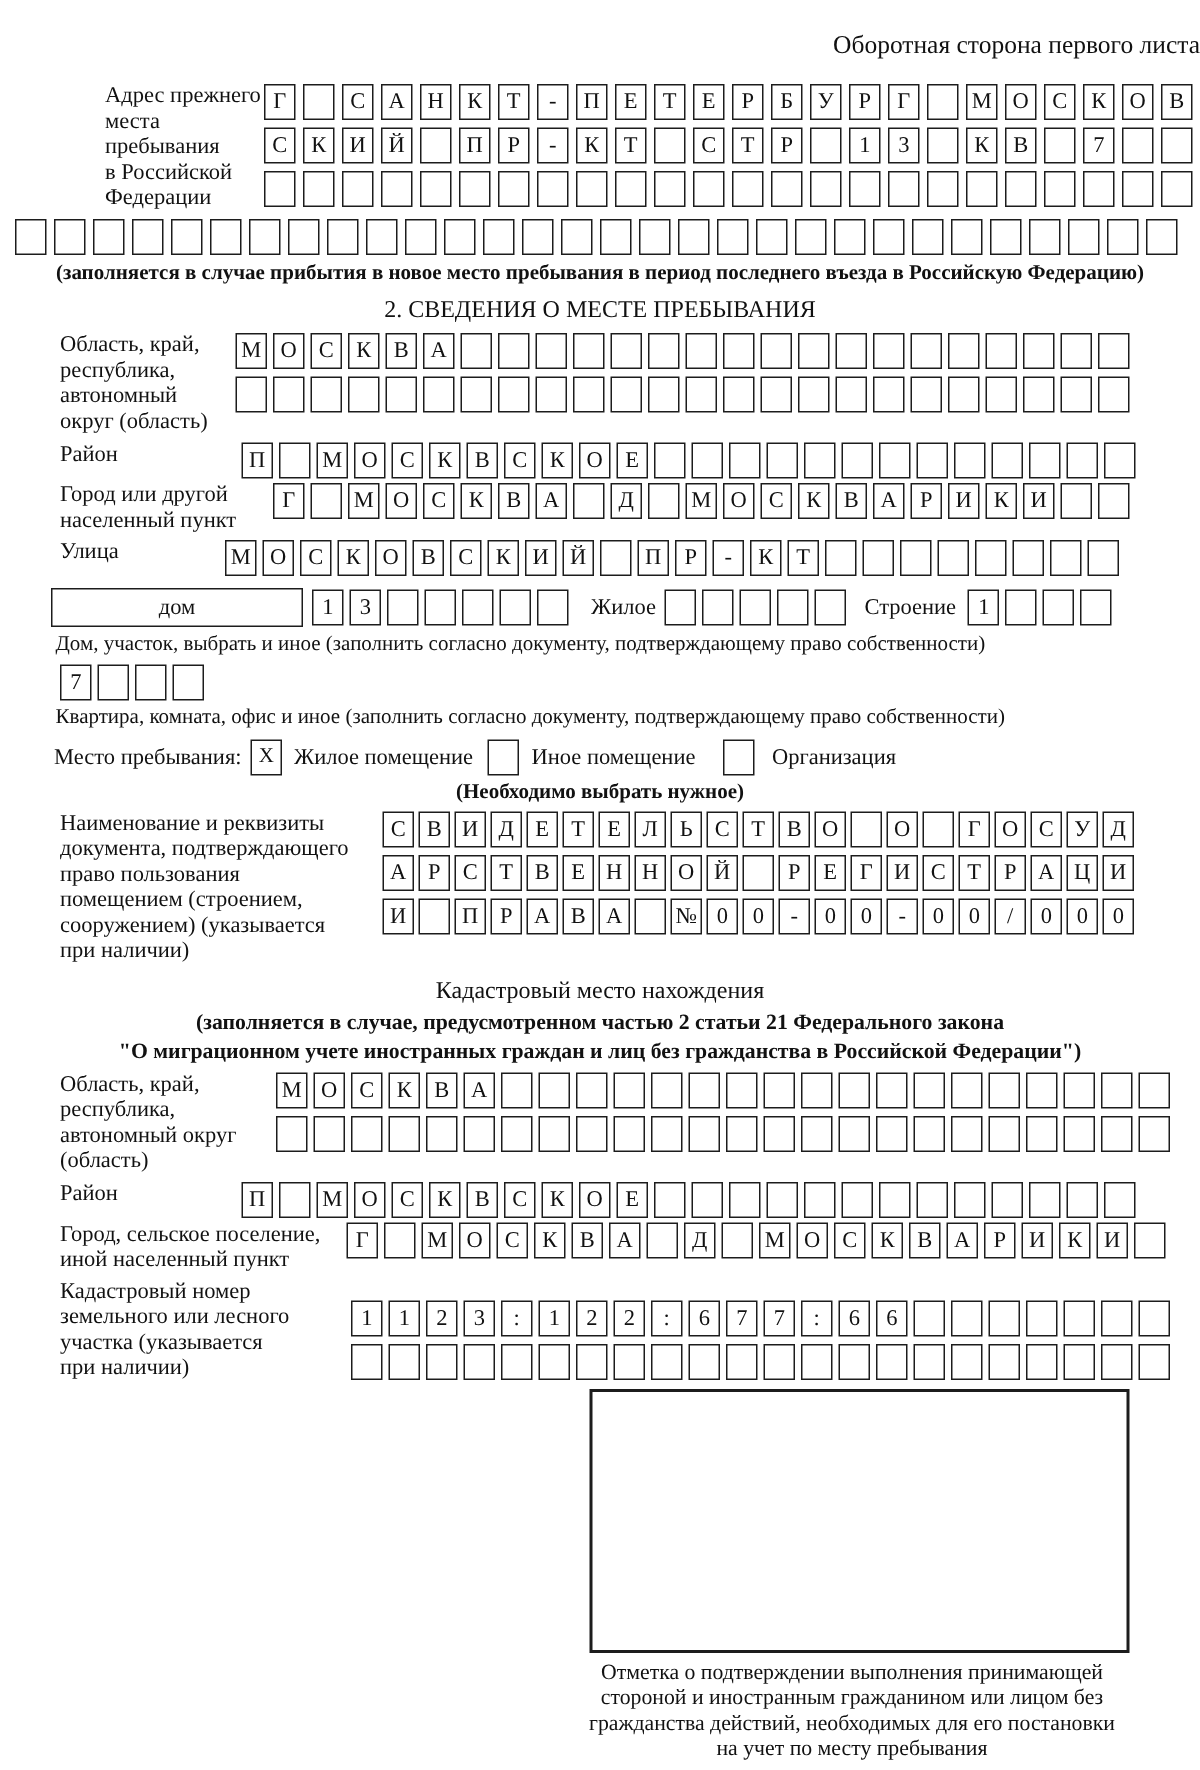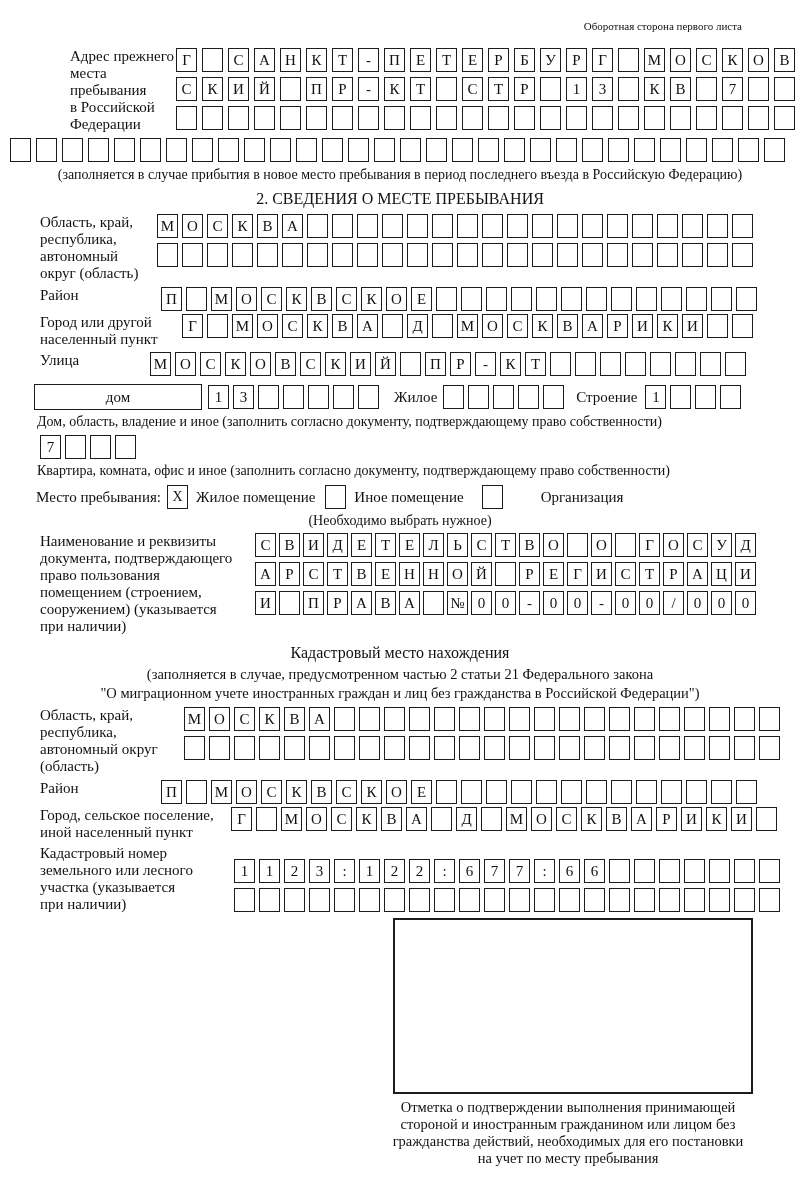--- a/index.html
+++ b/index.html
@@ -5,38 +5,38 @@
   * { margin:0; padding:0; box-sizing:border-box; }
   html,body { background:#ffffff; }
   body {
     width:800px; height:1180px;
     color:#111;
     font-family:"Liberation Serif","DejaVu Serif",serif;
     font-size:15px;
   }
   .page { position:relative; width:800px; height:1180px; padding-top:20px; overflow:hidden; background:#fff; }
 
-  .header-note { text-align:right; padding-right:58px; font-size:11px; }
+  .header-note { text-align:right; font-size:17px; }
 
   .field { display:flex; align-items:flex-start; }
   .label { white-space:pre-line; line-height:17px; font-size:15px; flex:0 0 auto; }
   .rows  { display:flex; flex-direction:column; gap:5px; }
 
   .cellrow { display:flex; flex-wrap:nowrap; }
   .cell {
     width:21px; height:24px; flex:0 0 auto;
     border:1.6px solid #1c1c1c; margin-right:4px;
     display:flex; align-items:center; justify-content:center;
     font-size:15px; line-height:1;
   }
   .cellrow .cell:last-child { margin-right:0; }
   .cellrow.wide  .cell { margin-right:5px; }
   .cellrow.tight .cell { margin-right:3px; }
 
-  .note-center { text-align:center; font-size:14px; line-height:17px; }
+  .note-center { text-align:center; font-size:14px; line-height:17px;font-weight:bold; }
   .sec-title { text-align:center; font-weight:normal; font-size:16px; line-height:20px; }
 
   .inline-row { display:flex; align-items:center; }
   .bigbox {
     border:1.6px solid #1c1c1c; height:26px;
     display:flex; align-items:center; justify-content:center;
     font-size:15px; flex:0 0 auto;
   }
   .caption { font-size:14px; line-height:16px; margin-left:37px; }
   .checkbox {
@@ -351,40 +351,40 @@
         <span class="cell"></span>
       </div>
     <span style="margin:0 8px 0 12px">Строение</span>
     <div class="cellrow">
         <span class="cell">1</span>
         <span class="cell"></span>
         <span class="cell"></span>
         <span class="cell"></span>
       </div>
   </div>
-  <div class="caption" style="margin-top:4px">Дом, область, владение и иное (заполнить согласно документу, подтверждающему право собственности)</div>
+  <div class="caption" style="margin-top:4px">Дом, участок, выбрать и иное (заполнить согласно документу, подтверждающему право собственности)</div>
 
   <div class="inline-row" style="margin:5px 0 0 34px">
     <div class="cellrow" style="margin-left:6px">
         <span class="cell">7</span>
         <span class="cell"></span>
         <span class="cell"></span>
         <span class="cell"></span>
       </div>
   </div>
   <div class="caption" style="margin-top:4px">Квартира, комната, офис и иное (заполнить согласно документу, подтверждающему право собственности)</div>
 
   <div class="inline-row" style="margin:6px 0 0 36px">
     <span>Место пребывания:</span>
     <span class="checkbox" style="margin-left:6px">X</span>
     <span style="margin-left:8px">Жилое помещение</span>
     <span class="checkbox" style="margin-left:10px"></span>
     <span style="margin-left:8px">Иное помещение</span>
     <span class="checkbox" style="margin-left:18px"></span>
-    <span style="margin-left:38px">Организация</span>
+    <span style="margin-left:12px">Организация</span>
   </div>
   <div class="note-center" style="margin-top:3px">(Необходимо выбрать нужное)</div>
 
   <div class="field" style="margin:4px 0 0 40px">
     <div class="label" style="width:215px">Наименование и реквизиты
 документа, подтверждающего
 право пользования
 помещением (строением,
 сооружением) (указывается
 при наличии)</div>

